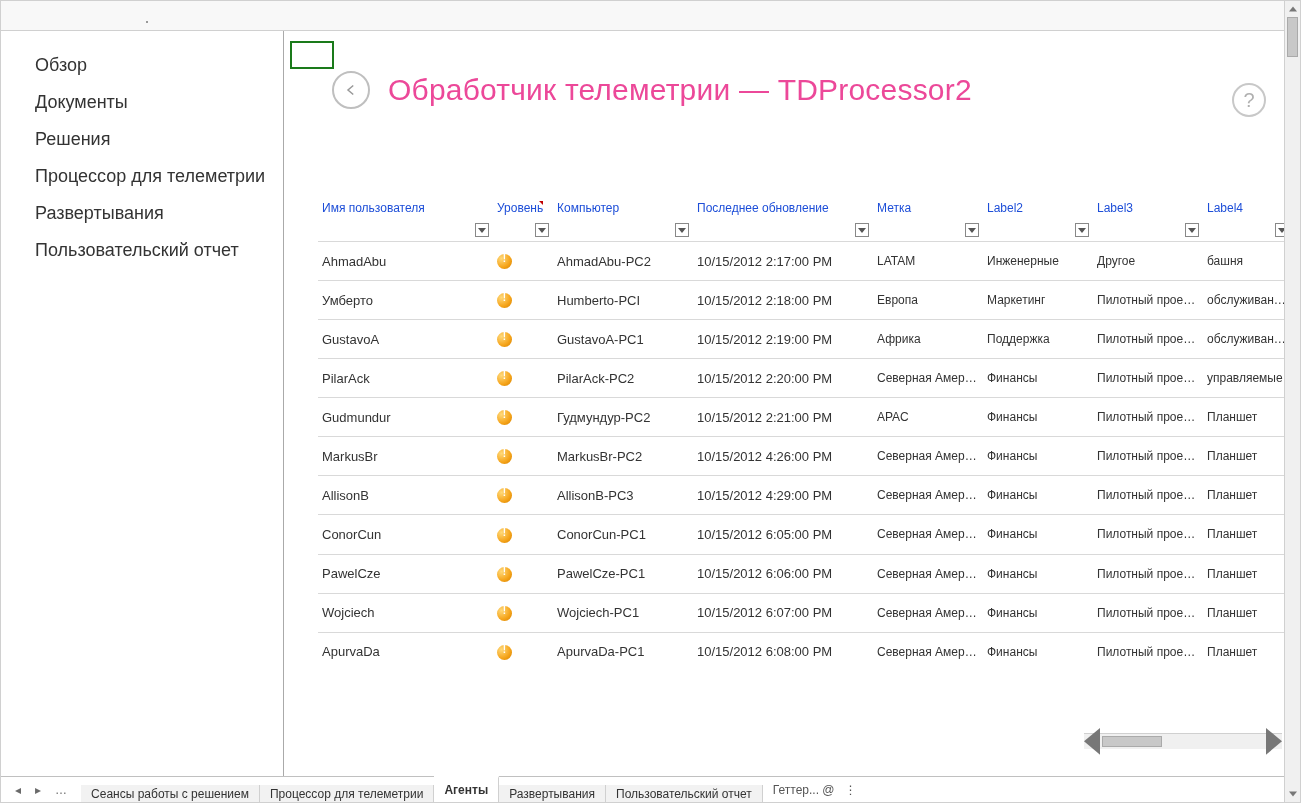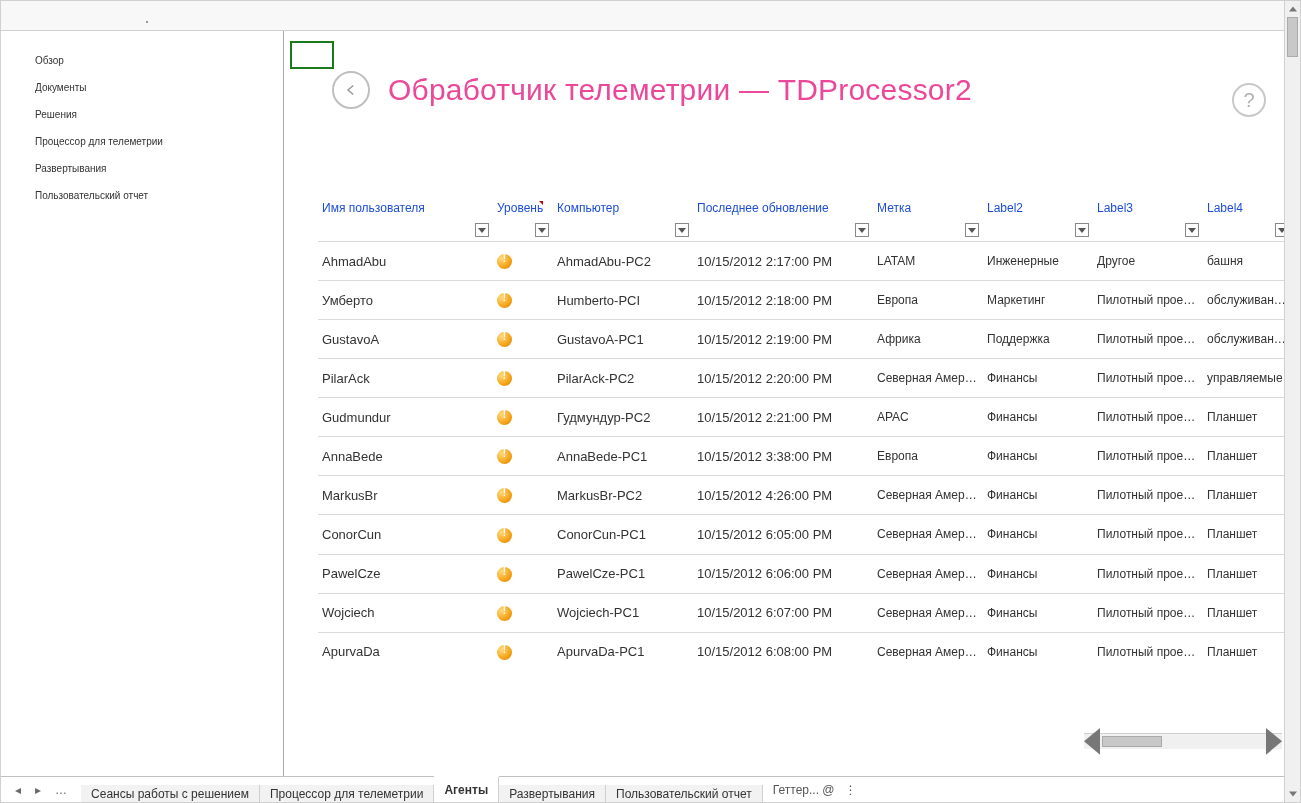--- a/index.html
+++ b/index.html
@@ -2,21 +2,21 @@
 <html><head>
 <meta charset="utf-8">
 <style>
   * { box-sizing: border-box; margin: 0; padding: 0; }
   html, body { height: 100%; font-family: "Segoe UI", Arial, sans-serif; font-size: 13px; color: #333; background: #fff; }
   .app { display: flex; flex-direction: column; width: 1301px; height: 803px; position: relative; background: #fff; border: 1px solid #d0d0d0; }
   .top-strip { height: 30px; border-bottom: 1px solid #d0d0d0; background: #f8f8f8; position: relative; }
   .top-strip .dot { position: absolute; left: 145px; top: 20px; width: 2px; height: 2px; background: #999; }
   .body { flex: 1; display: flex; overflow: hidden; }
   
-  .sidebar { width: 283px; border-right: 1px solid #aaa; padding: 24px 0 0 34px; display: flex; flex-direction: column; gap: 16px; font-size: 10px; color: #333; }
+  .sidebar { width: 283px; border-right: 1px solid #aaa; padding: 24px 0 0 34px; display: flex; flex-direction: column; gap: 16px; font-size: 18px; color: #333; }
   .sidebar .nav-item { cursor: pointer; }
   
   .main { flex: 1; position: relative; overflow: hidden; background: #fff; }
   .cell-selector { position: absolute; left: 6px; top: 10px; width: 44px; height: 28px; border: 2px solid #1a7a1a; background: #fff; z-index: 2; }
   .header-row { display: flex; align-items: center; gap: 18px; padding: 40px 20px 0 48px; }
   .back-btn { width: 38px; height: 38px; border: 2px solid #bfbfbf; border-radius: 50%; display: flex; align-items: center; justify-content: center; cursor: pointer; color: #888; }
   .back-btn svg { width: 18px; height: 18px; stroke: #999; }
   .page-title { font-size: 30px; font-weight: 300; color: #ec4899; letter-spacing: 0.2px; }
   .help-btn { position: absolute; right: 34px; top: 52px; width: 34px; height: 34px; border: 2px solid #c8c8c8; border-radius: 50%; display: flex; align-items: center; justify-content: center; font-size: 20px; color: #b0b0b0; cursor: pointer; }
   
@@ -227,34 +227,34 @@
                 <td>Gudmundur</td>
                 <td class="level-cell"><span class="level-icon"></span></td>
                 <td>Гудмундур-PC2</td>
                 <td>10/15/2012 2:21:00 PM</td>
                 <td class="small">APAC</td>
                 <td class="small">Финансы</td>
                 <td class="small">Пилотный проект 1</td>
                 <td class="small">Планшет</td>
               </tr>
               <tr>
-                <td>AnnaBede</td>
-                <td class="level-cell"><span class="level-icon"></span></td>
-                <td>AnnaBede-PC1</td>
-                <td>10/15/2012 3:38:00 PM</td>
-                <td class="small">Европа</td>
-                <td class="small">Финансы</td>
-                <td class="small">Пилотный проект 1</td>
-                <td class="small">Планшет</td>
-              </tr>
-              <tr>
                 <td>MarkusBr</td>
                 <td class="level-cell"><span class="level-icon"></span></td>
                 <td>MarkusBr-PC2</td>
                 <td>10/15/2012 4:26:00 PM</td>
+                <td class="small">Северная Америка</td>
+                <td class="small">Финансы</td>
+                <td class="small">Пилотный проект 1</td>
+                <td class="small">Планшет</td>
+              </tr>
+              <tr>
+                <td>AllisonB</td>
+                <td class="level-cell"><span class="level-icon"></span></td>
+                <td>AllisonB-PC3</td>
+                <td>10/15/2012 4:29:00 PM</td>
                 <td class="small">Северная Америка</td>
                 <td class="small">Финансы</td>
                 <td class="small">Пилотный проект 1</td>
                 <td class="small">Планшет</td>
               </tr>
               <tr>
                 <td>ConorCun</td>
                 <td class="level-cell"><span class="level-icon"></span></td>
                 <td>ConorCun-PC1</td>
                 <td>10/15/2012 6:05:00 PM</td>

